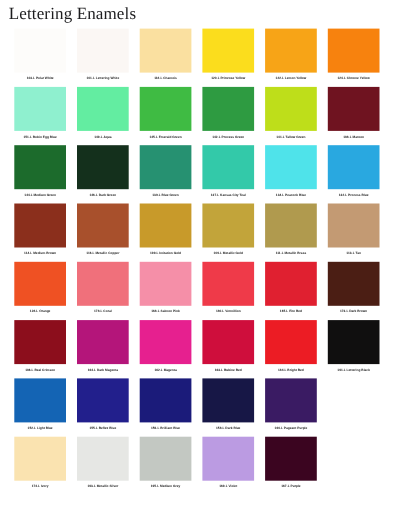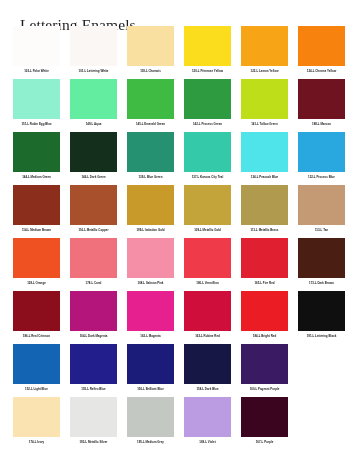--- a/index.html
+++ b/index.html
@@ -6,21 +6,21 @@
   body{
     width:358px;height:465px;
     background:#ffffff;
     font-family:"Liberation Sans", sans-serif;
     overflow:hidden;
   }
   #sheet{
     position:relative;
     width:358px;height:465px;
     box-sizing:border-box;
-    padding:12px;
+    padding:0;
     border-radius:30px;
   }
   #title{
     font-family:"Liberation Serif", serif;
     font-size:15.5px;
     font-weight:400;
     color:#1d1d1f;
     letter-spacing:0.1px;
     padding:5px 0 0 8px;
     line-height:16px;

